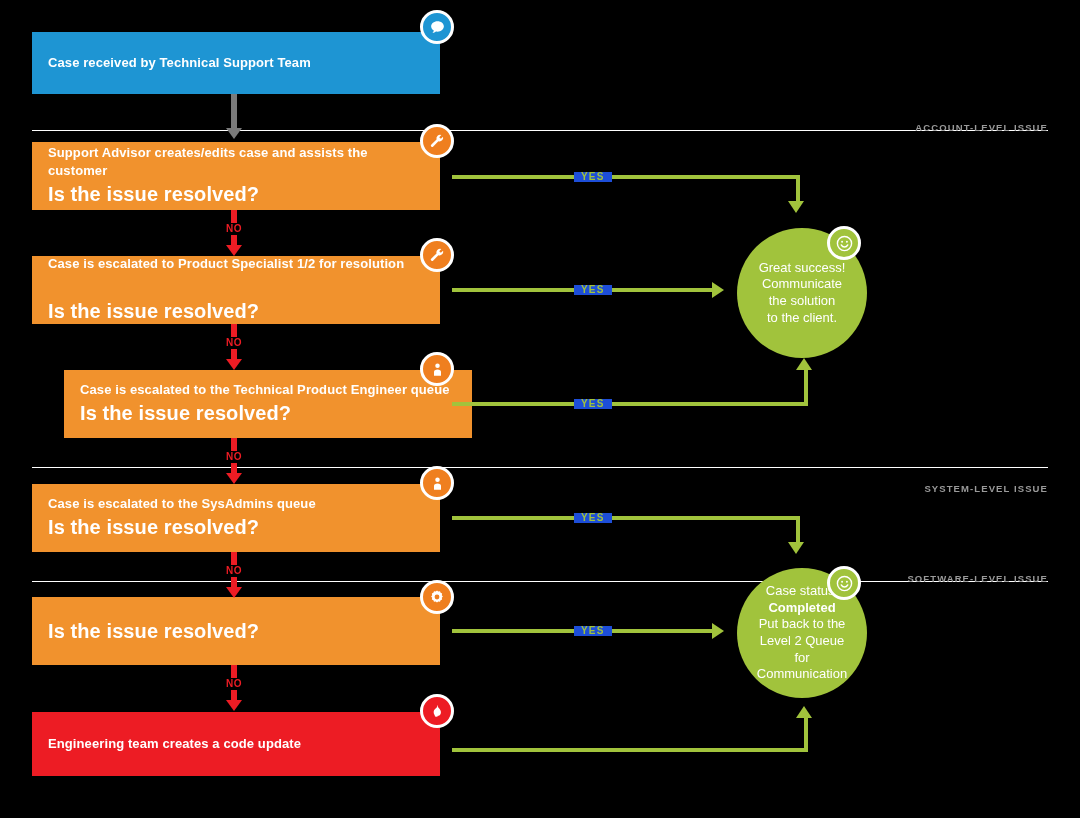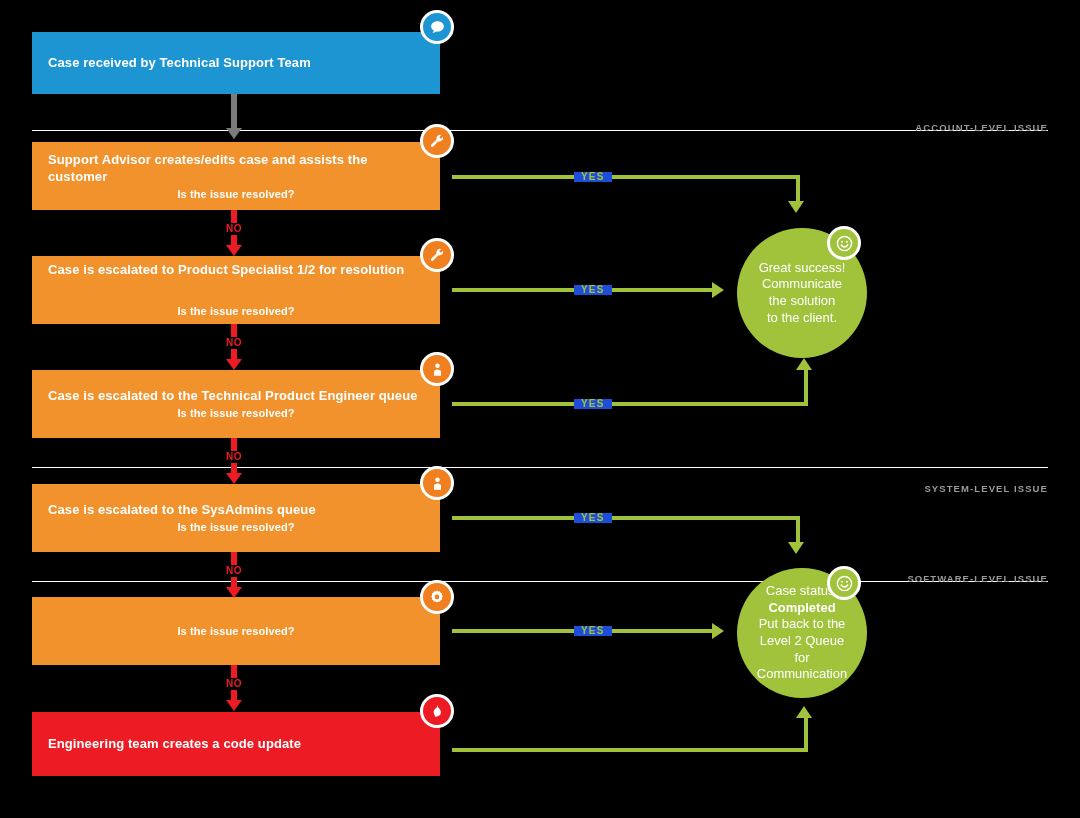--- a/index.html
+++ b/index.html
@@ -19,26 +19,25 @@
     display:flex;flex-direction:column;justify-content:center;
     color:#fff;
   }
   .box .line1{
     font-size:13px;
     font-weight:600;
     letter-spacing:.1px;
     line-height:1.35;
   }
   .box .line2{
-    font-size:11px;
+    font-size:20px;
     font-weight:700;
     letter-spacing:.1px;
     line-height:1.35;
     margin-top:1px;
-    text-align:center;
   }
   .box.blue{background:#1e95d3;}
   .box.orange{background:#f1922d;}
   .box.red{background:#ed1c24;}
 
   
   .badge{
     position:absolute;
     width:34px;height:34px;border-radius:50%;
     border:3px solid #fff;
@@ -224,21 +223,21 @@
     <div class="arrow-r" style="left:260px;top:-6px;"></div>
     <div class="ylabel" style="left:122px;top:2px;">YES</div>
   </div>
 
   <div class="vconn red" style="left:218px;top:324px;width:32px;height:47px;">
     <div class="stem" style="top:0;height:36px;"></div>
     <div class="head" style="top:35px;"></div>
     <div class="vlabel" style="top:13px;">NO</div>
   </div>
 
-  <div class="box orange" style="top:370px;height:68px;">
+  <div class="box orange" style="top:370px;height:68px;margin-left:32px;">
     <div class="line1">Case is escalated to the Technical Product Engineer queue</div>
     <div class="line2">Is the issue resolved?</div>
   </div>
   <div class="badge orange" style="left:420px;top:352px;">
     <svg width="15" height="15" viewBox="0 0 24 24" aria-hidden="true">
       <circle cx="12" cy="6" r="3.6" fill="#ffffff"></circle>
       <path fill="#ffffff" d="M6.4 22v-6.3c0-2.2 2.5-3.7 5.6-3.7s5.6 1.5 5.6 3.7V22z"></path>
     </svg>
   </div>
 

